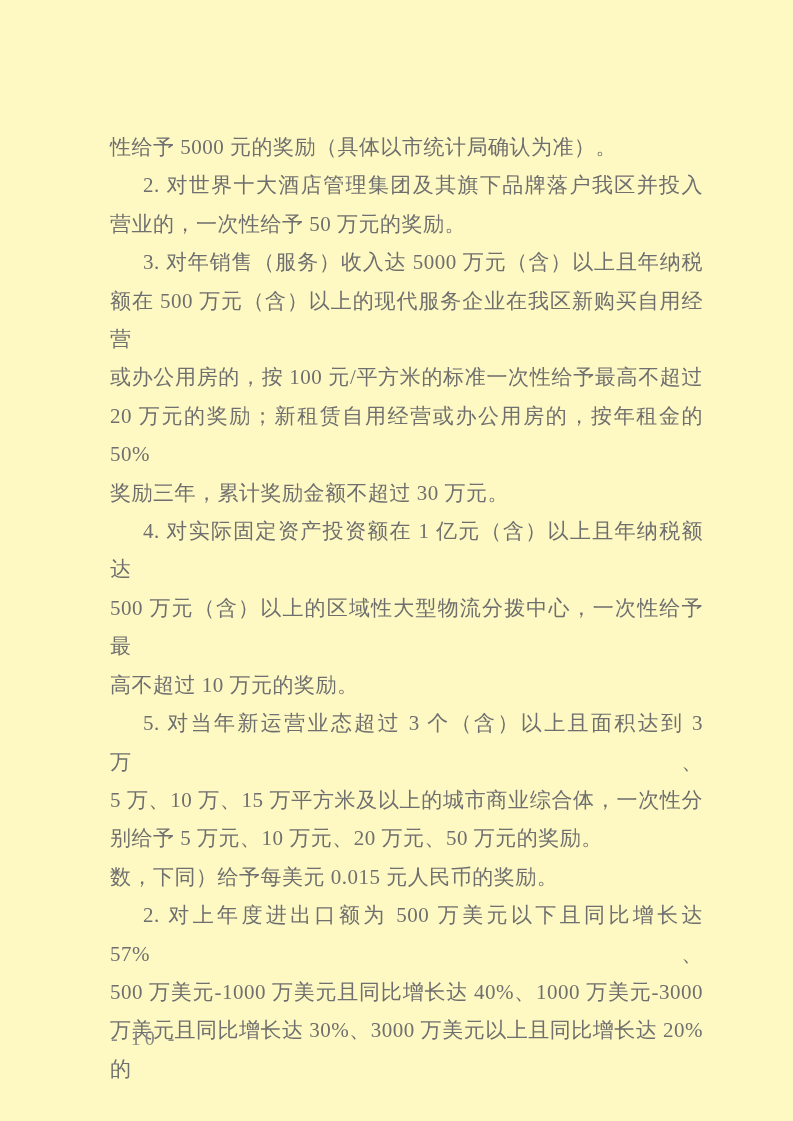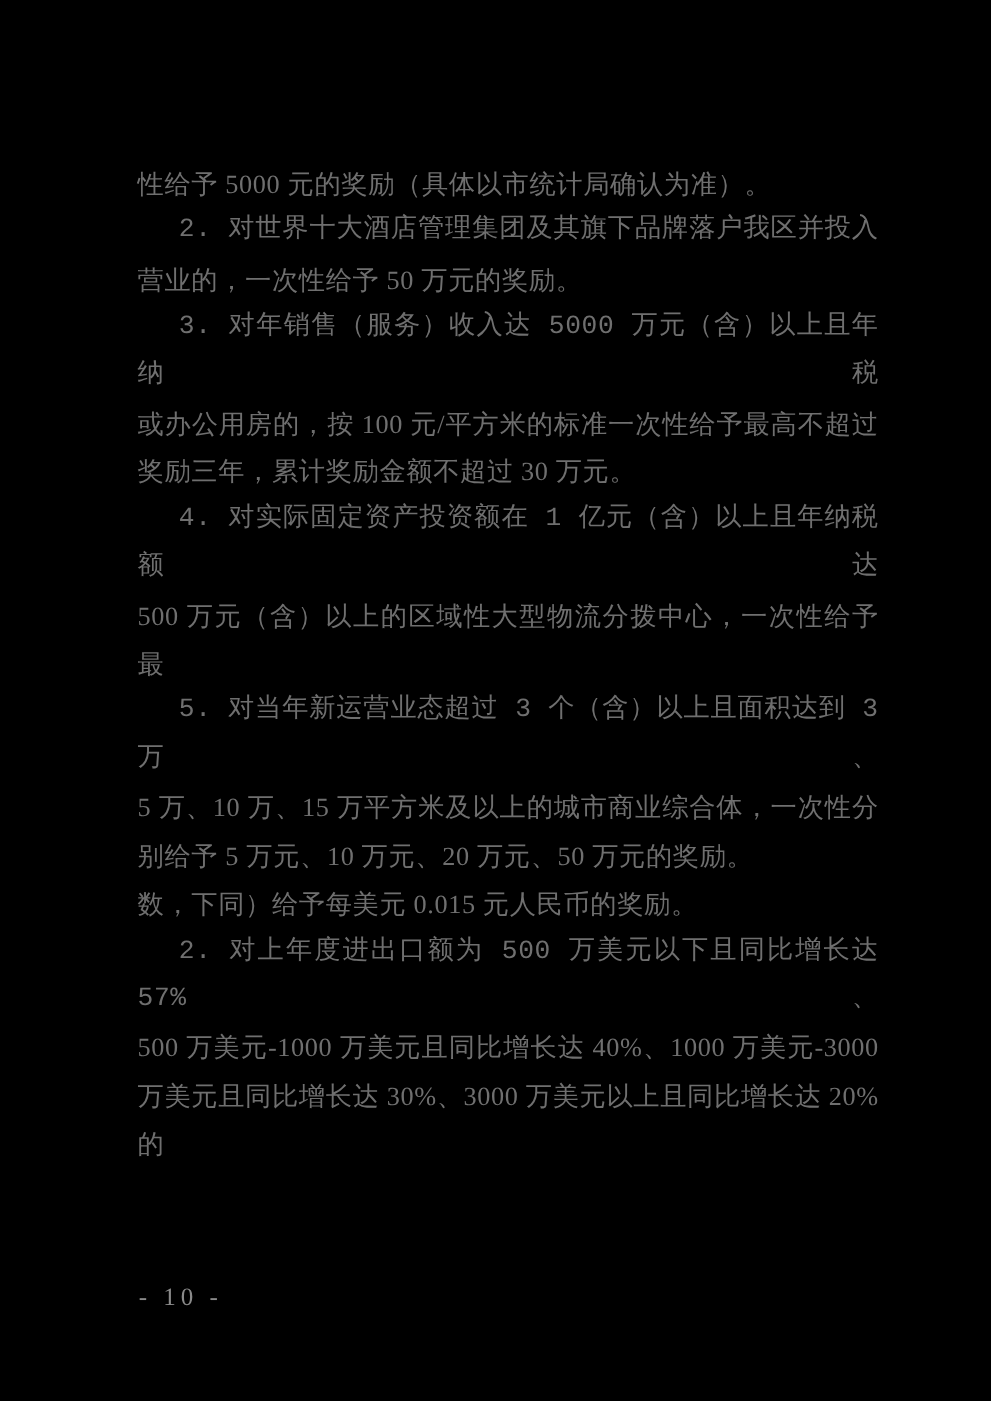--- a/index.html
+++ b/index.html
@@ -4,21 +4,21 @@
 <style>
   html, body {
     margin: 0;
     padding: 0;
     background: #ffffff;
   }
   .page {
     position: relative;
     width: 793px;
     height: 1121px;
-    background: #000000;
+    background: #fef9c3;
     overflow: hidden;
     font-family: "Liberation Serif", "DejaVu Serif", serif;
   }
   .content {
     position: absolute;
     left: 110px;
     top: 128px;
     width: 593px;
   }
   .line {
@@ -29,21 +29,20 @@
     letter-spacing: 0.5px;
   }
   .line.j {
     white-space: normal;
     text-align: justify;
     text-align-last: justify;
     letter-spacing: 0.5px;
   }
   .line.ind {
     text-indent: 33px;
-    font-family: Liberation Mono, monospace;
   }
   .line.head {
     font-weight: 700;
     color: #5e5e5e;
     letter-spacing: 1.5px;
   }
   .footer {
     position: absolute;
     left: 111px;
     top: 1026px;
@@ -56,24 +55,27 @@
 </style>
 </head>
 <body>
 
 <div class="page">
   <div class="content">
     <div class="line">性给予 5000 元的奖励（具体以市统计局确认为准）。</div>
     <div class="line ind j">2. 对世界十大酒店管理集团及其旗下品牌落户我区并投入</div>
     <div class="line">营业的，一次性给予 50 万元的奖励。</div>
     <div class="line ind j">3. 对年销售（服务）收入达 5000 万元（含）以上且年纳税</div>
+    <div class="line j">额在 500 万元（含）以上的现代服务企业在我区新购买自用经营</div>
     <div class="line j">或办公用房的，按 100 元/平方米的标准一次性给予最高不超过</div>
+    <div class="line j">20 万元的奖励；新租赁自用经营或办公用房的，按年租金的 50%</div>
     <div class="line">奖励三年，累计奖励金额不超过 30 万元。</div>
     <div class="line ind j">4. 对实际固定资产投资额在 1 亿元（含）以上且年纳税额达</div>
     <div class="line j">500 万元（含）以上的区域性大型物流分拨中心，一次性给予最</div>
+    <div class="line">高不超过 10 万元的奖励。</div>
     <div class="line ind j">5. 对当年新运营业态超过 3 个（含）以上且面积达到 3 万、</div>
     <div class="line j">5 万、10 万、15 万平方米及以上的城市商业综合体，一次性分</div>
     <div class="line">别给予 5 万元、10 万元、20 万元、50 万元的奖励。</div>
     <div class="line">数，下同）给予每美元 0.015 元人民币的奖励。</div>
     <div class="line ind j">2. 对上年度进出口额为 500 万美元以下且同比增长达 57%、</div>
     <div class="line j">500 万美元-1000 万美元且同比增长达 40%、1000 万美元-3000</div>
     <div class="line j">万美元且同比增长达 30%、3000 万美元以上且同比增长达 20%的</div>
 
   </div>
   <div class="footer">- 10 -</div>

